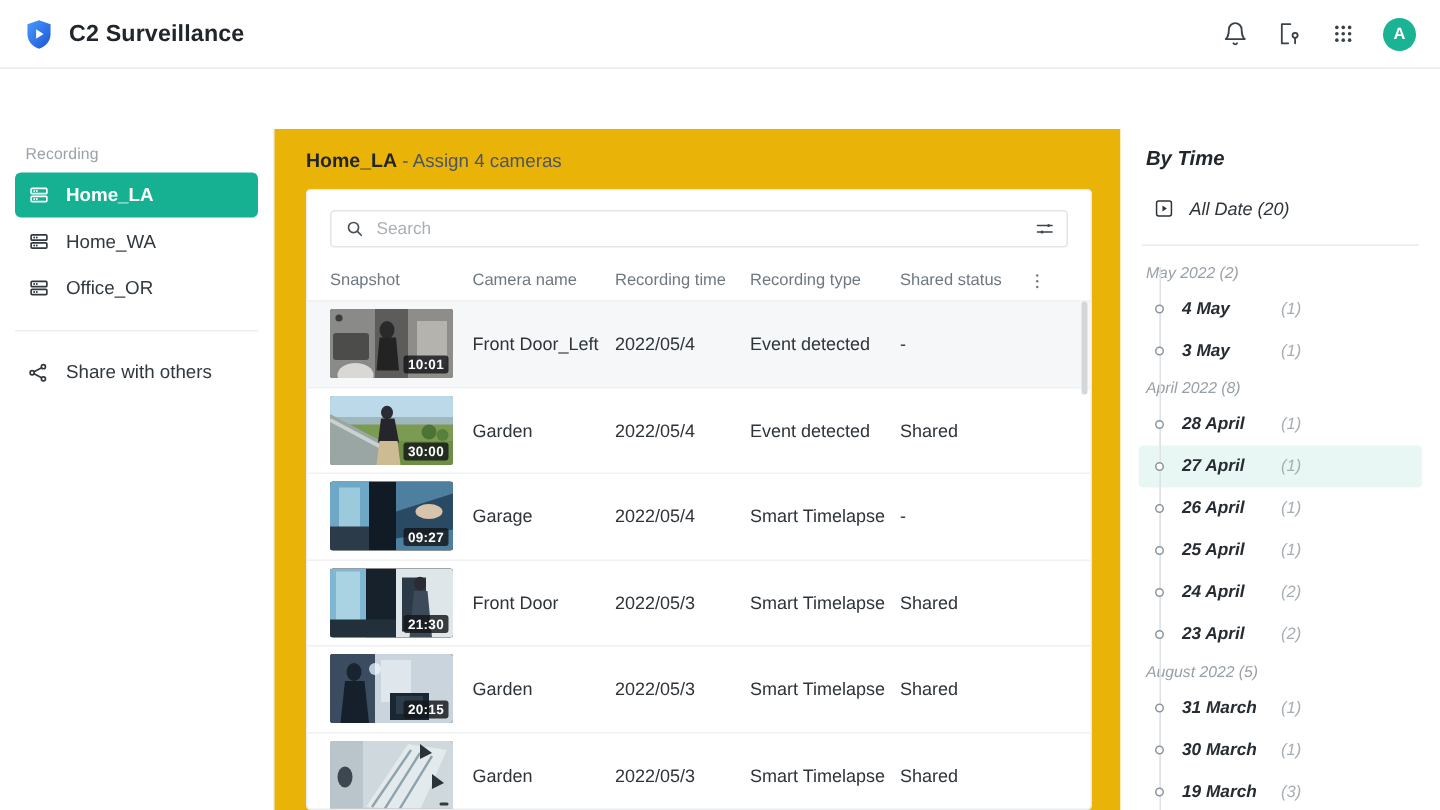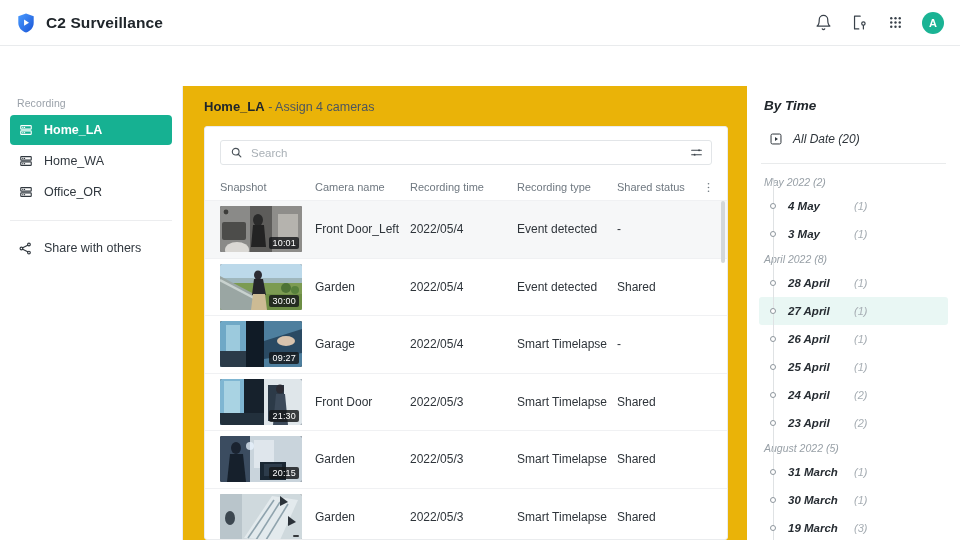--- a/index.html
+++ b/index.html
@@ -95,21 +95,21 @@
   .tbl-wrap { flex: 1; min-height: 0; position: relative; overflow: hidden; }
   .thead {
     display: flex; align-items: center;
     height: 26px;
     font-size: 11px; color: #6f7880;
     padding: 0 6px 0 15px;
   }
   .thead > div { flex-shrink: 0; }
   .c-snap  { width: 95px; }
   .c-name  { width: 95px; }
-  .c-time  { width: 107px; }
+  .c-time  { width: 90px; }
   .c-type  { width: 100px; }
   .c-share { width: 82px; }
   .c-menu  { width: 18px; display: flex; justify-content: center; }
 
   .rows { overflow: hidden; }
   .trow {
     display: flex; align-items: center;
     height: 57.5px;
     padding: 0 6px 0 15px;
     border-top: 1px solid #f0f1f3;
@@ -120,21 +120,21 @@
   .trow > div { flex-shrink: 0; }
   .thumb {
     width: 82px; height: 46px;
     border-radius: 2px;
     position: relative; overflow: hidden;
     background: #555;
   }
   .dur {
     position: absolute; right: 3px; bottom: 3px;
     background: rgba(20,22,25,.82); color: #fff;
-    font-size: 9px; font-weight: normal;
+    font-size: 9px; font-weight: bold;
     padding: 1px 3px; border-radius: 2px;
     letter-spacing: .2px;
   }
   .scrollbar {
     position: absolute; top: 0; right: 2px;
     width: 4px; height: 100%;
   }
   .scroll-thumb {
     width: 4px; height: 62px; margin-top: 1px;
     background: #d3d7da; border-radius: 2px;

